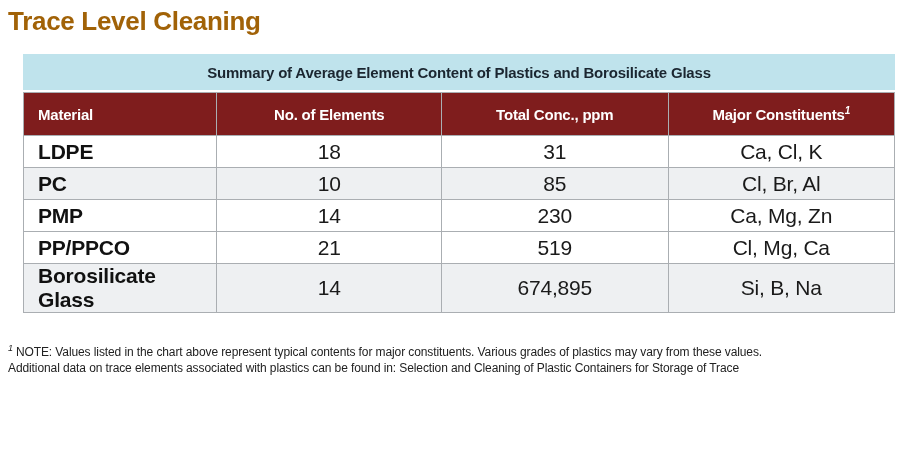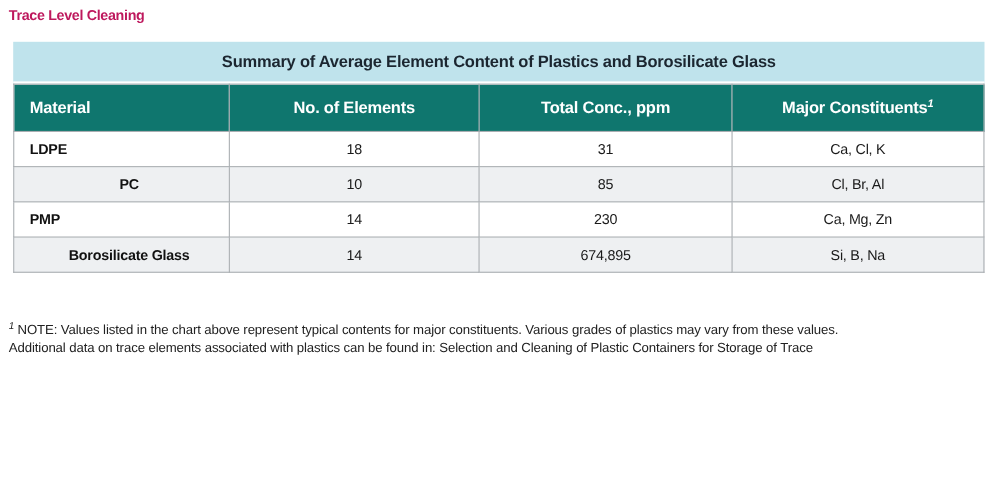--- a/index.html
+++ b/index.html
@@ -5,86 +5,85 @@
   * { box-sizing: border-box; }
   html, body { margin: 0; padding: 0; }
   body {
     width: 903px;
     height: 449px;
     background: #ffffff;
     font-family: "Liberation Sans", sans-serif;
     overflow: hidden;
   }
   .page-title {
-    color: #be185d;
-    font-size: 13px;
+    color: #a16207;
+    font-size: 26px;
     font-weight: bold;
     margin: 6px 0 0 8px;
     letter-spacing: -0.3px;
   }
   .table-wrap {
-    margin: 17px 8px 0 12px;
+    margin: 17px 8px 0 23px;
   }
   .table-caption {
     background: #BFE3EC;
     height: 38px;
     line-height: 38px;
     text-align: center;
     font-weight: bold;
     font-size: 15px;
     color: #1B2630;
     border-bottom: 2px solid #ffffff;
     letter-spacing: -0.2px;
   }
   table.data-table {
     width: 100%;
     border-collapse: collapse;
     table-layout: fixed;
   }
   table.data-table thead th {
-    background: #0f766e;
+    background: #7f1d1d;
     color: #ffffff;
     font-size: 15px;
     font-weight: bold;
     height: 28px;
     text-align: center;
     border: 1px solid #AAAEB2;
     letter-spacing: -0.2px;
     padding: 12px;
   }
   table.data-table tbody td {
     height: 32px;
-    font-size: 13px;
+    font-size: 21px;
     text-align: center;
     border: 1px solid #AAAEB2;
     color: #1A1A1A;
     background: #ffffff;
     padding: 0;
     letter-spacing: -0.2px;
   }
   table.data-table th.col-material,
   table.data-table td.col-material {
     text-align: left;
     padding-left: 14px;
   }
   table.data-table td.col-material {
     font-weight: bold;
     color: #111111;
   }
   table.data-table tr.alt td {
     background: #EEF0F2;
-    text-align: center;
   }
   sup.hdr-sup {
     font-style: italic;
     font-size: 10px;
     font-weight: bold;
   }
   .footnote {
-    margin: 40px 8px 0 8px;
+    margin: 27px 8px 0 8px;
     font-size: 12px;
     line-height: 16px;
     color: #222222;
     letter-spacing: -0.1px;
   }
   .footnote sup {
     font-style: italic;
     font-size: 9px;
     margin-right: 3px;
   }
@@ -123,20 +122,26 @@
         <td>10</td>
         <td>85</td>
         <td>Cl, Br, Al</td>
       </tr>
       <tr>
         <td class="col-material">PMP</td>
         <td>14</td>
         <td>230</td>
         <td>Ca, Mg, Zn</td>
       </tr>
+      <tr>
+        <td class="col-material">PP/PPCO</td>
+        <td>21</td>
+        <td>519</td>
+        <td>Cl, Mg, Ca</td>
+      </tr>
       <tr class="alt">
         <td class="col-material">Borosilicate Glass</td>
         <td>14</td>
         <td>674,895</td>
         <td>Si, B, Na</td>
       </tr>
     </tbody>
   </table>
 </div>
 

